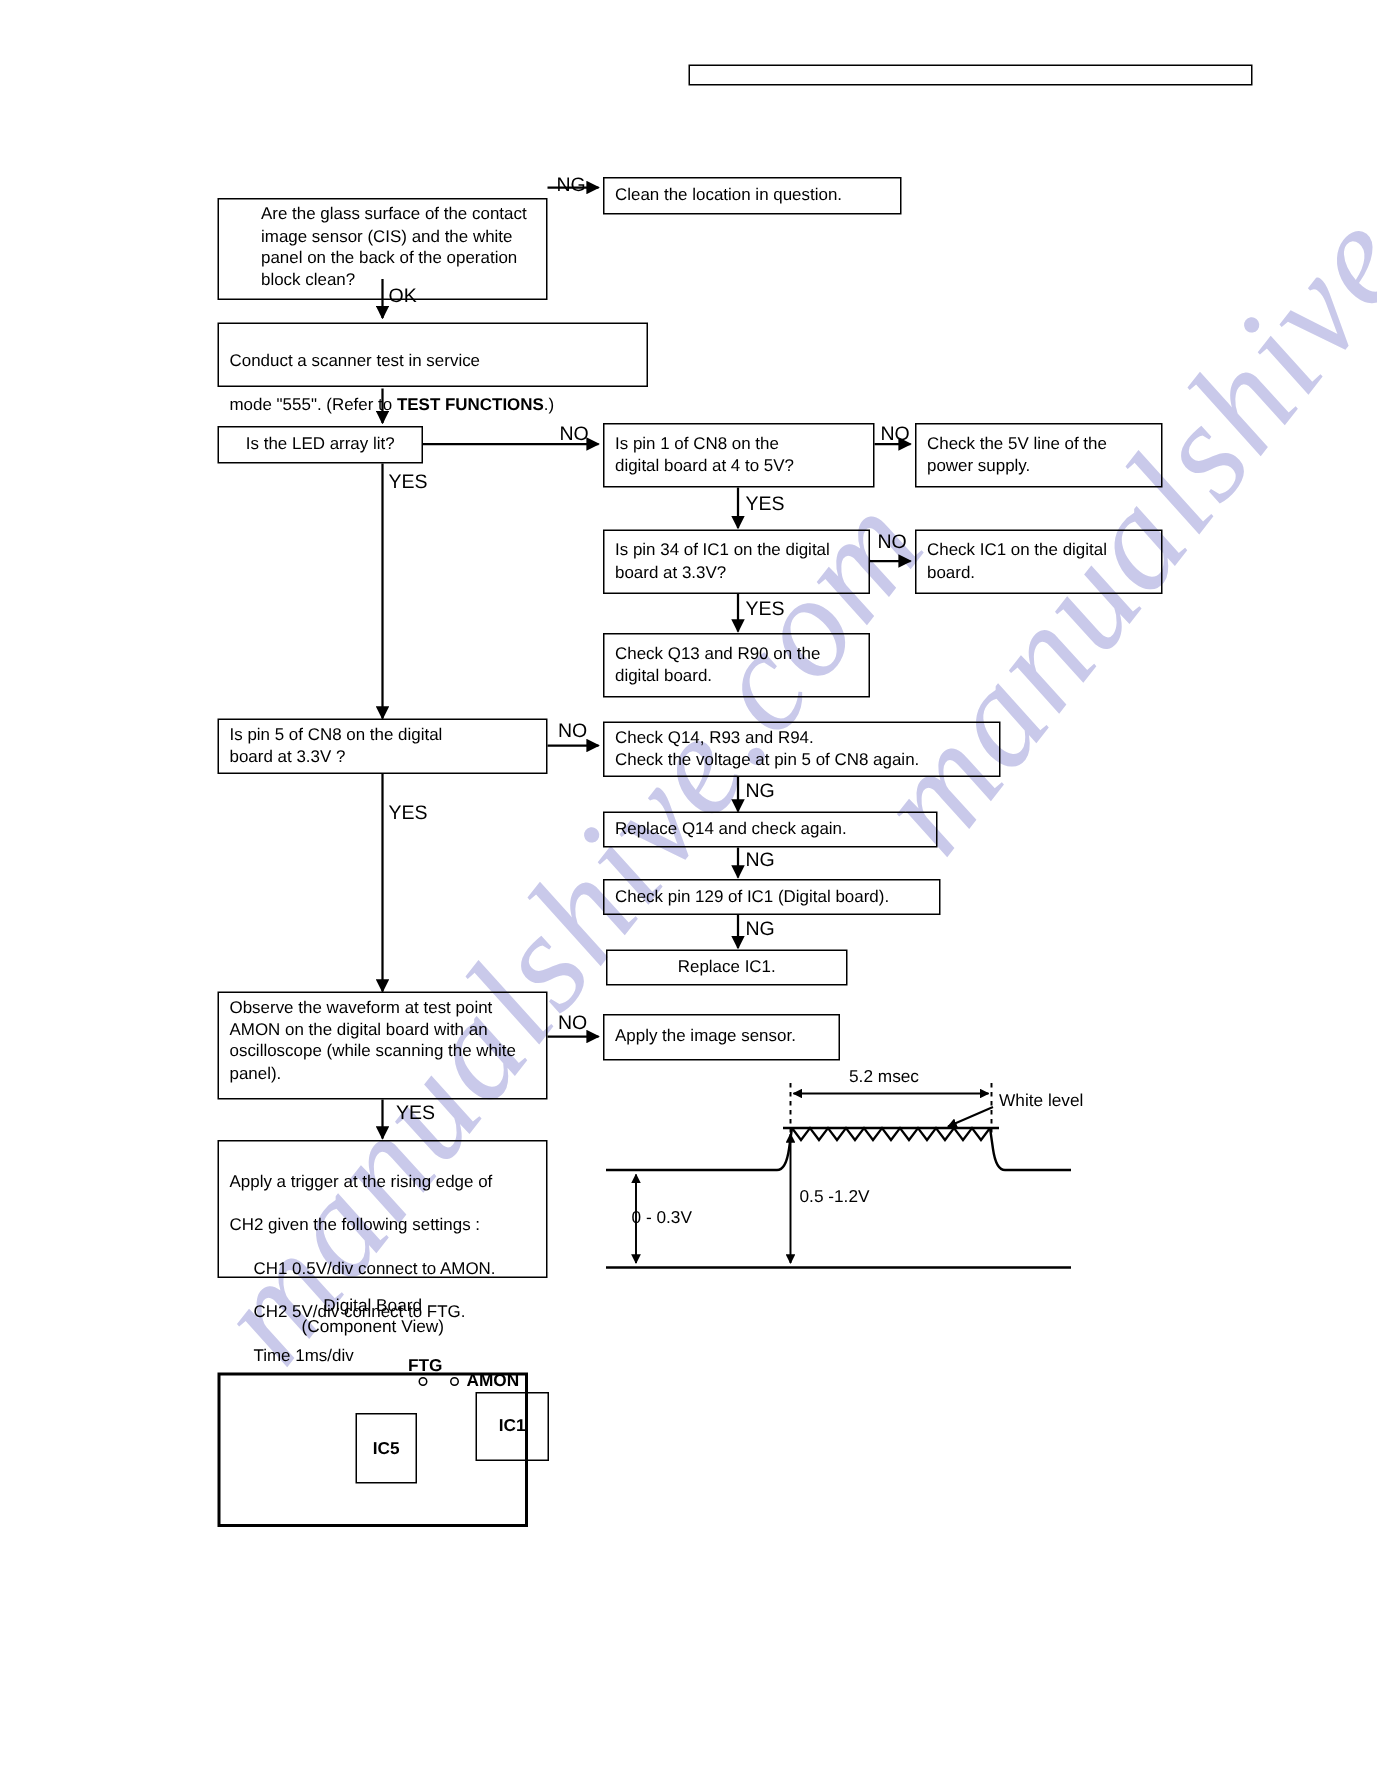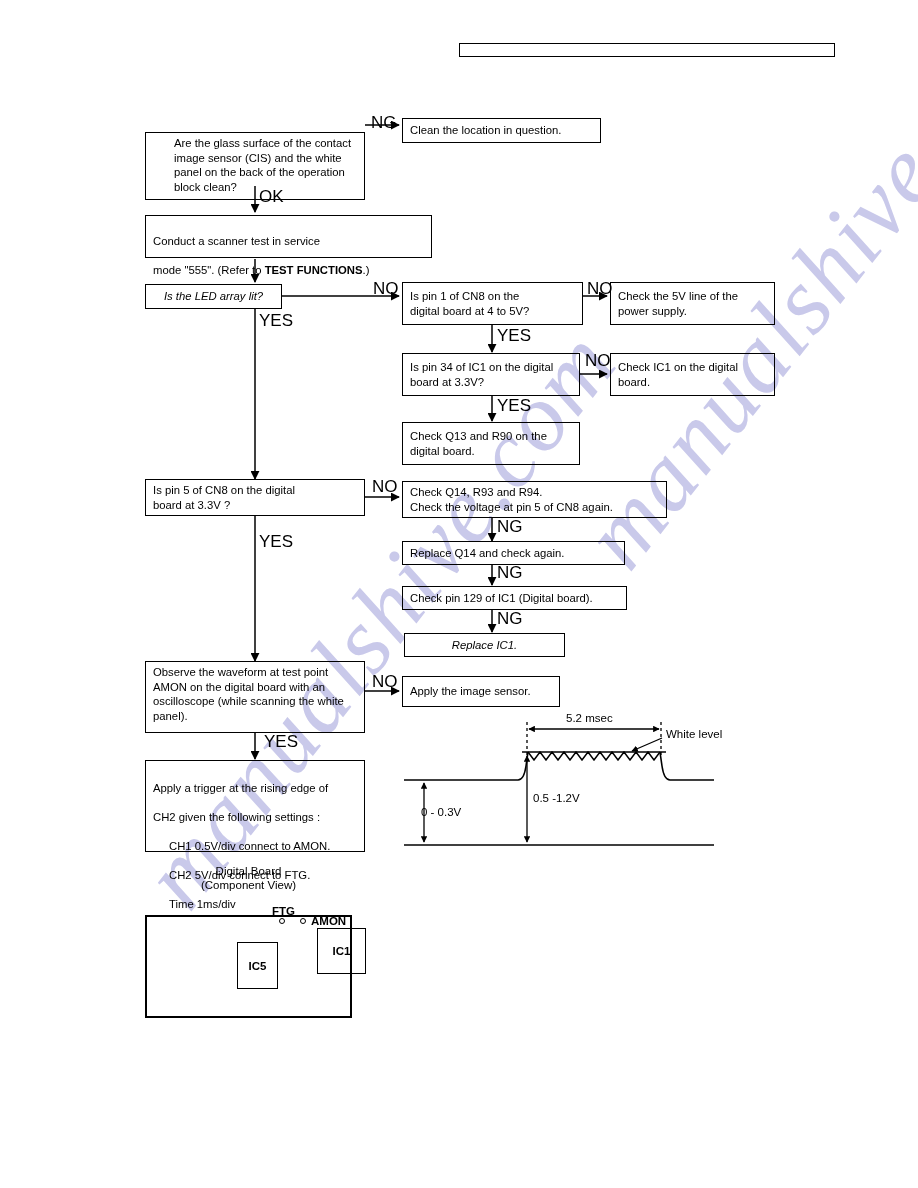--- a/index.html
+++ b/index.html
@@ -72,34 +72,33 @@
     z-index: 3;
     padding: 3px 5px 2px 7px;
     white-space: pre-line;
   }
   .box.center {
     display: flex;
     align-items: center;
     justify-content: center;
     padding: 0;
     text-align: center;
-    font-style: italic;
   }
   .box.midleft {
     display: flex;
     align-items: center;
     padding-top: 0;
     padding-bottom: 0;
   }
   .box b { font-weight: bold; }
 
   
   .elabel {
     position: absolute;
-    font-size: 17px;
+    font-size: 13px;
     line-height: 12px;
     z-index: 4;
     white-space: nowrap;
   }
 
   
   .wlabel {
     position: absolute;
     font-size: 11.5px;
     line-height: 13px;

